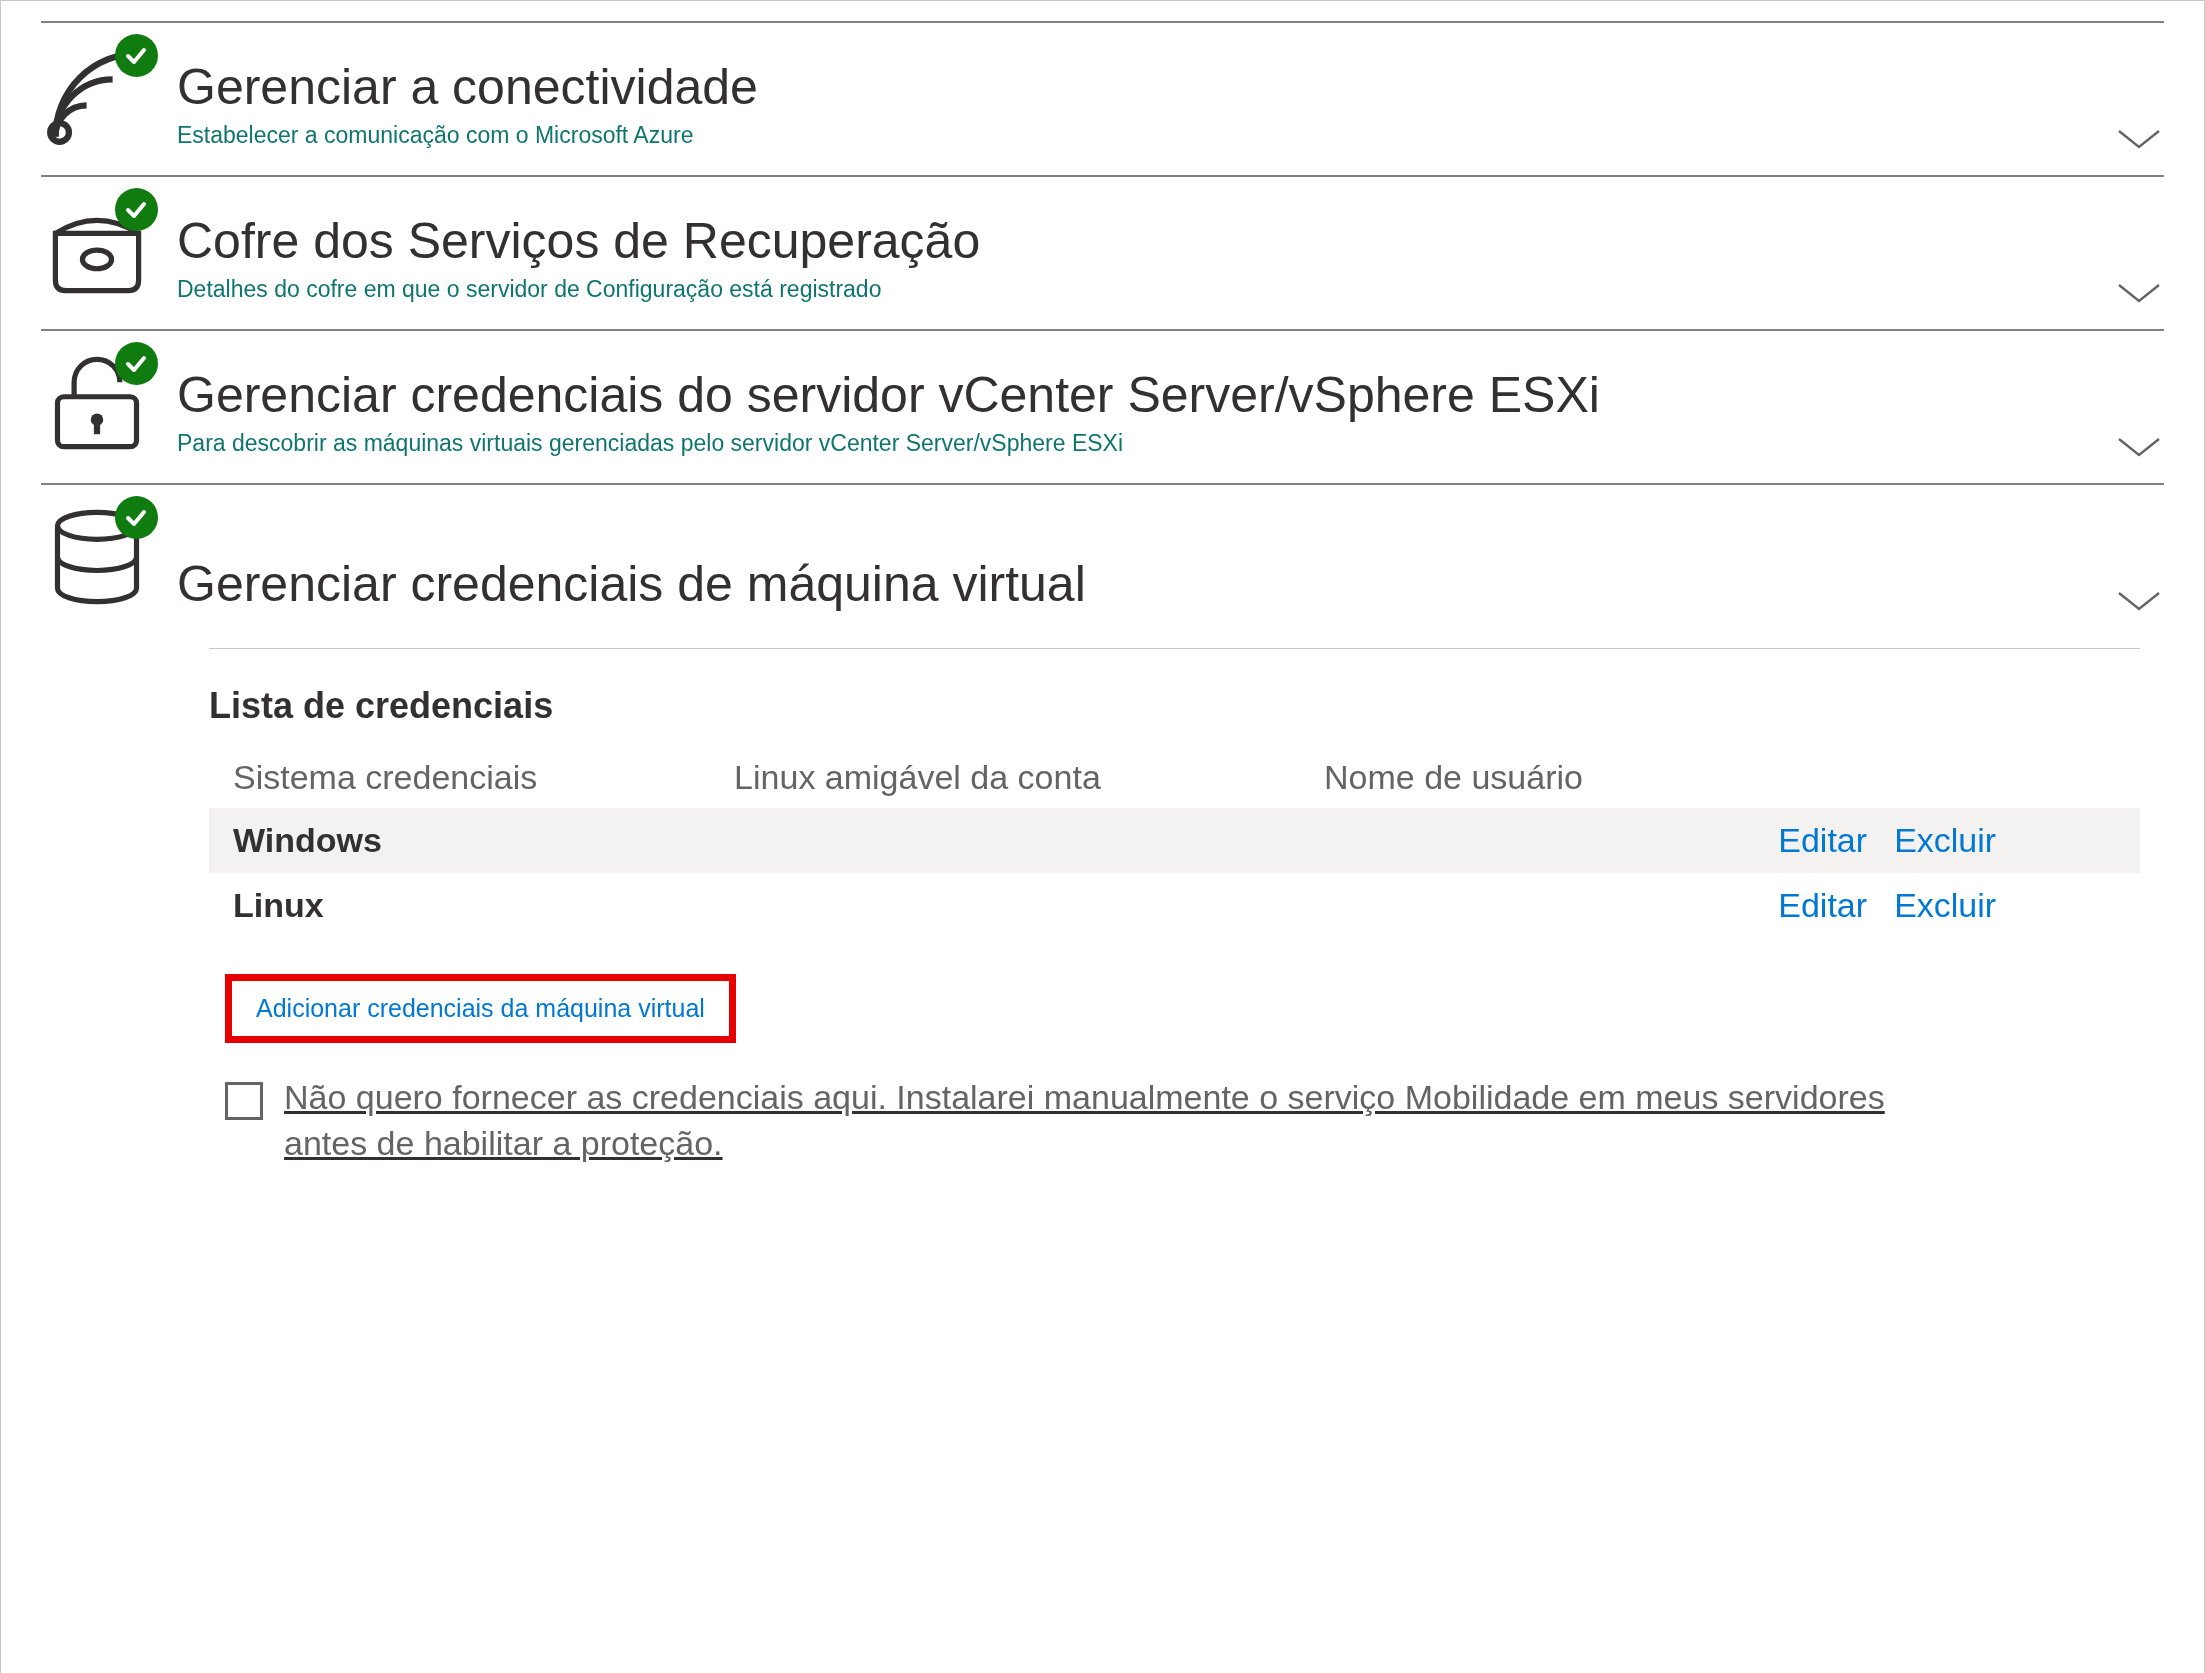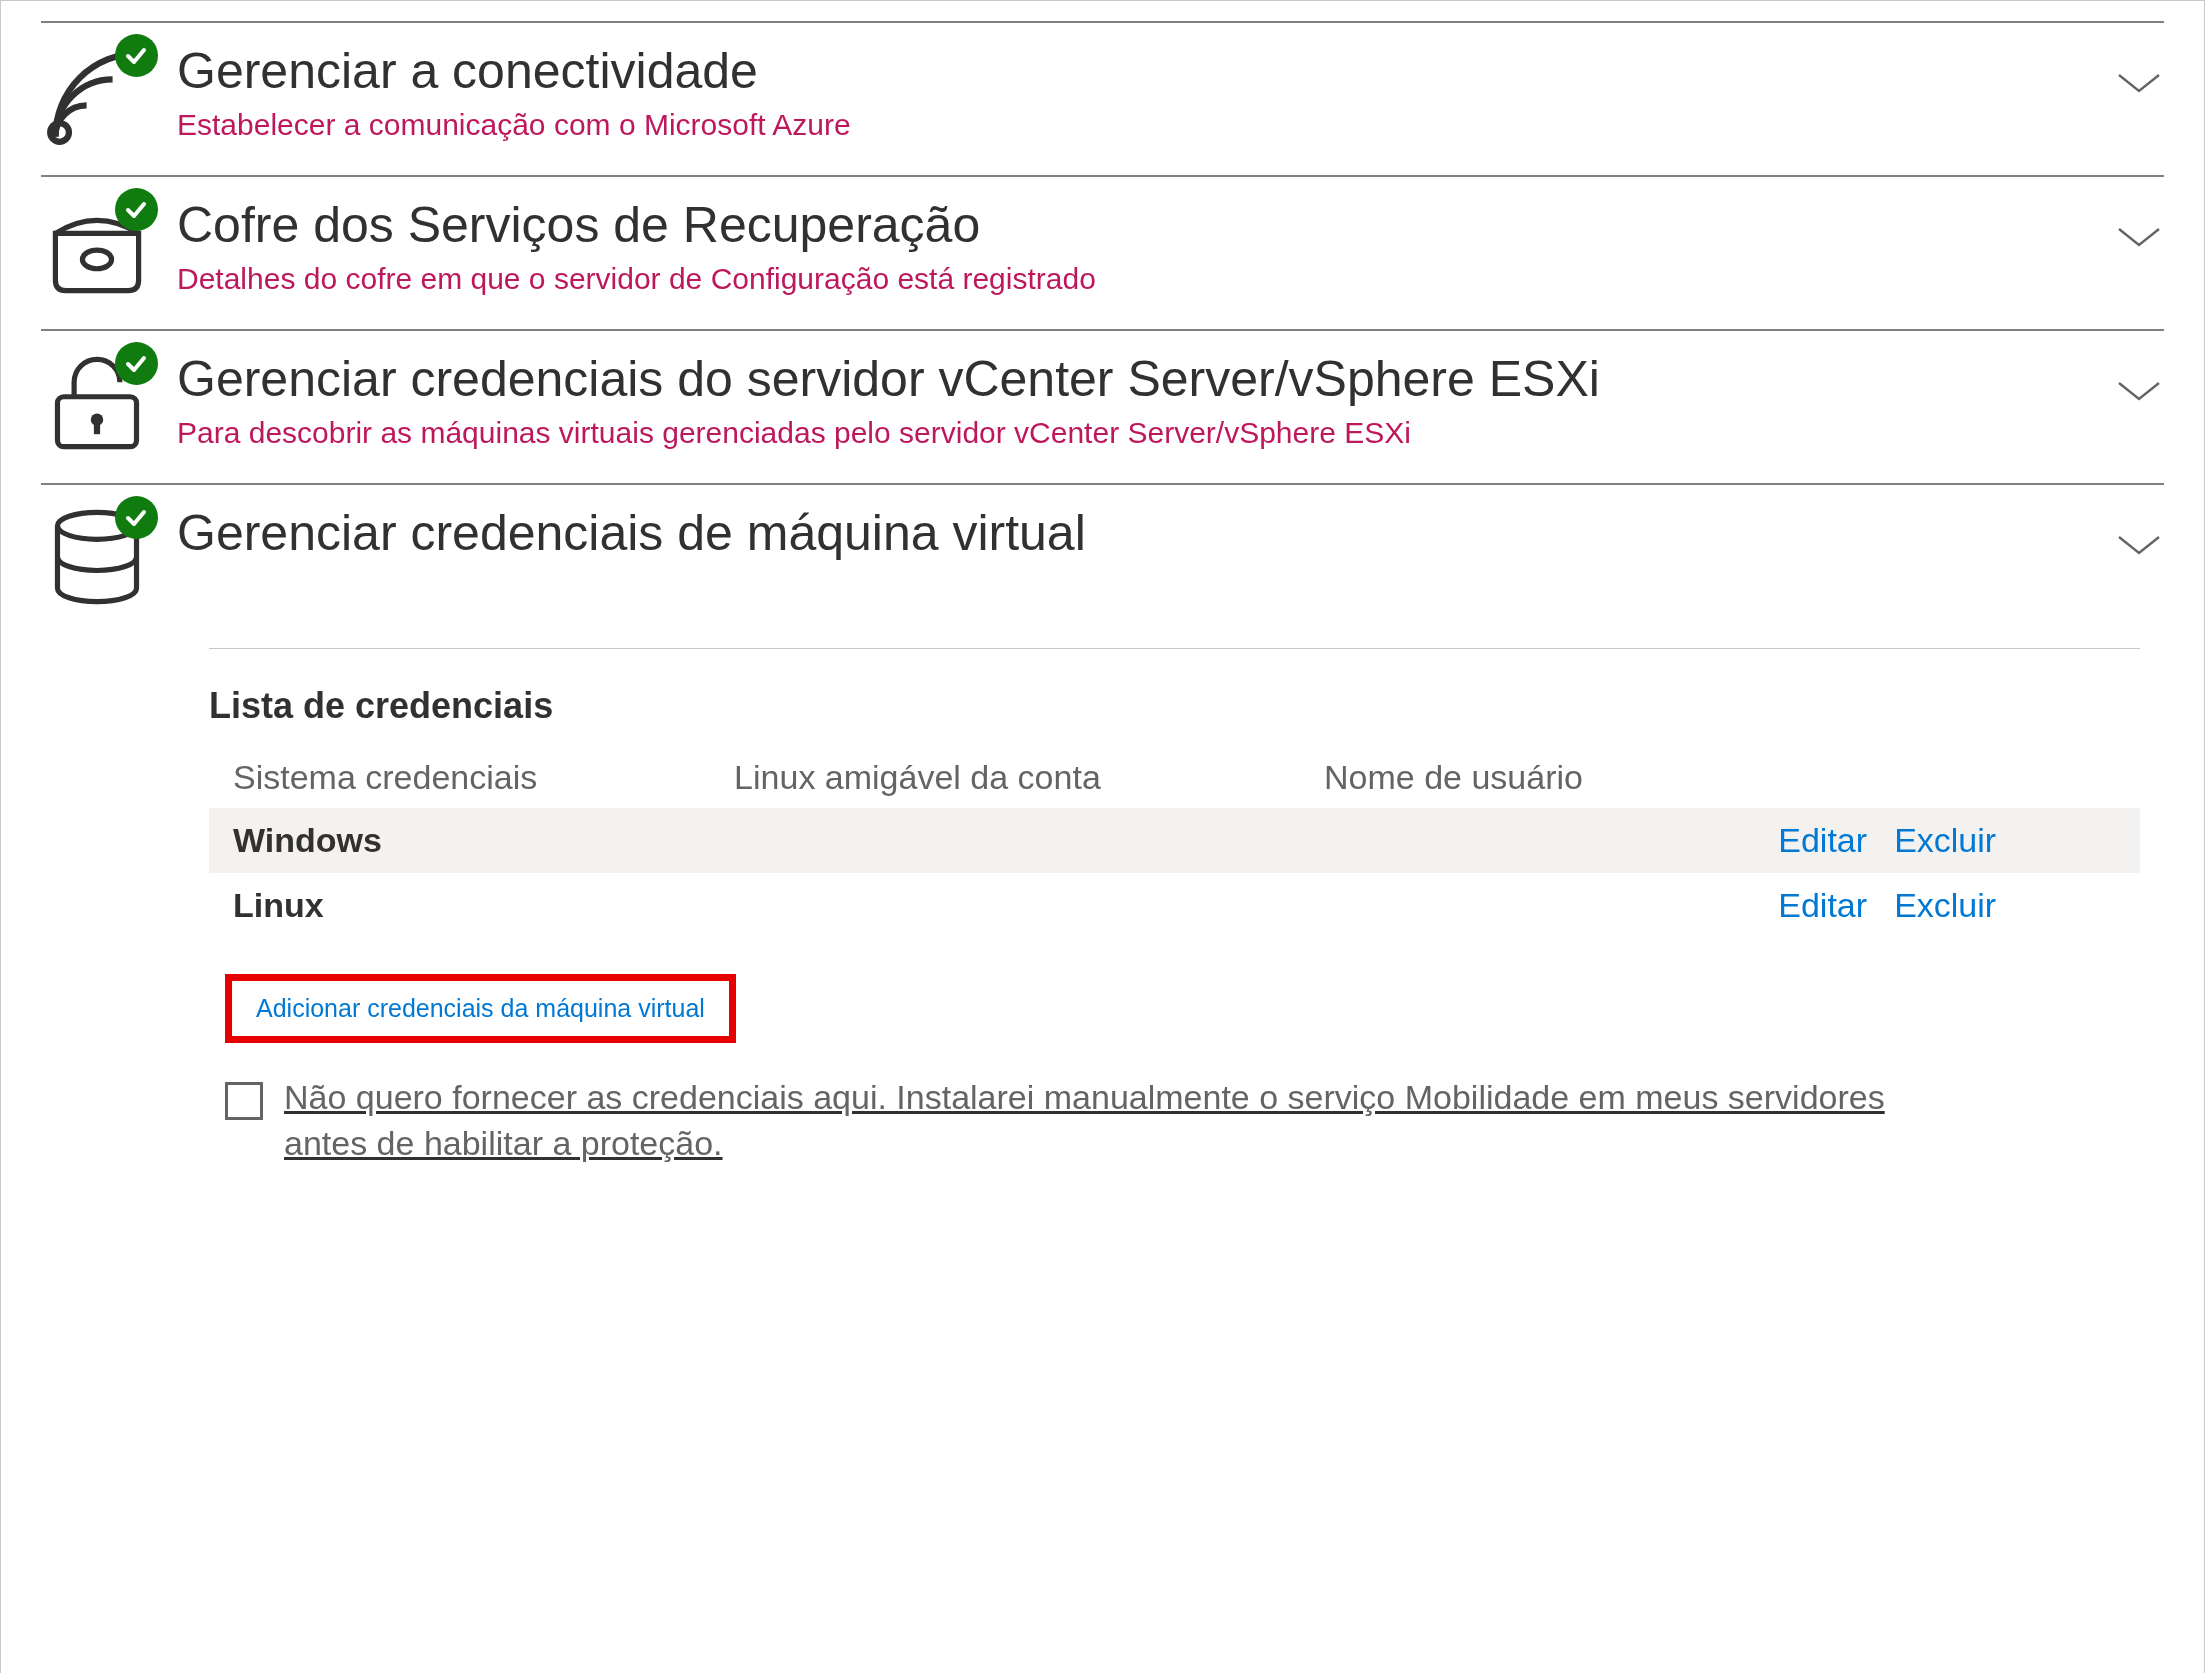--- a/index.html
+++ b/index.html
@@ -14,21 +14,21 @@
   .panel {
     border: 1.6px solid #c8c8c8;
     width: 100%;
     height: 100%;
     padding: 20px 40px 0 40px;
   }
   .section {
     border-top: 2.4px solid #808080;
     padding: 16px 0 24px 0;
     display: flex;
-    align-items: flex-start;
+    align-items: flex-end;
     gap: 24px;
   }
   .section:first-child {
     border-top: 2.4px solid #808080;
   }
   .icon-wrap {
     position: relative;
     width: 112px;
     height: 112px;
     flex: 0 0 112px;
@@ -53,23 +53,23 @@
     flex: 1 1 auto;
     padding-top: 4px;
   }
   .sec-title {
     font-size: 50px;
     font-weight: 300;
     color: #323130;
     line-height: 1.15;
   }
   .sec-sub {
-    font-size: 30px;
+    font-size: 23px;
     font-weight: 400;
-    color: #be185d;
+    color: #0f766e;
     margin-top: 4.8px;
     line-height: 1.3;
     max-width: 1684px;
   }
   .chev {
     flex: 0 0 72px;
     display:flex;
     align-items:center;
     justify-content:flex-end;
     padding-top: 32px;

